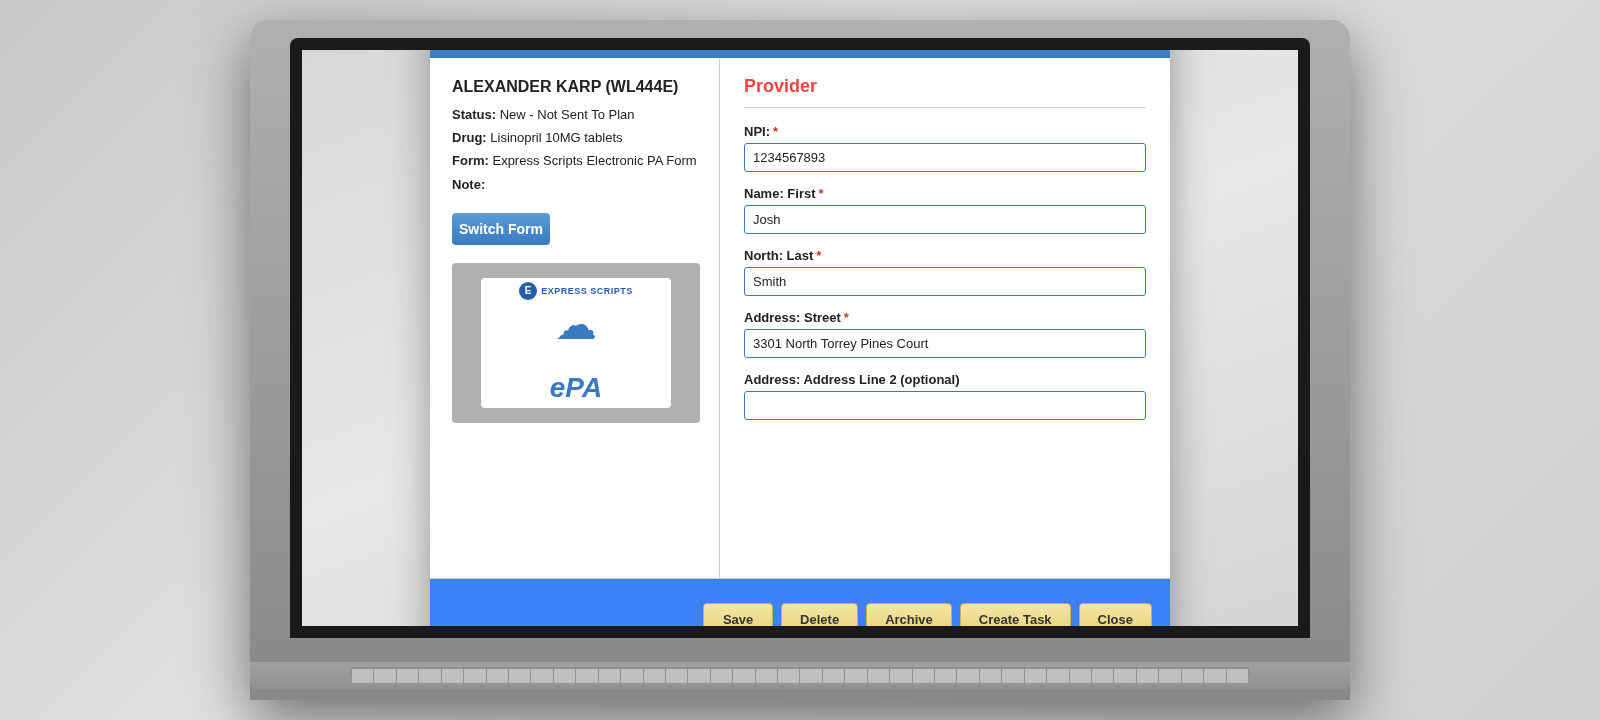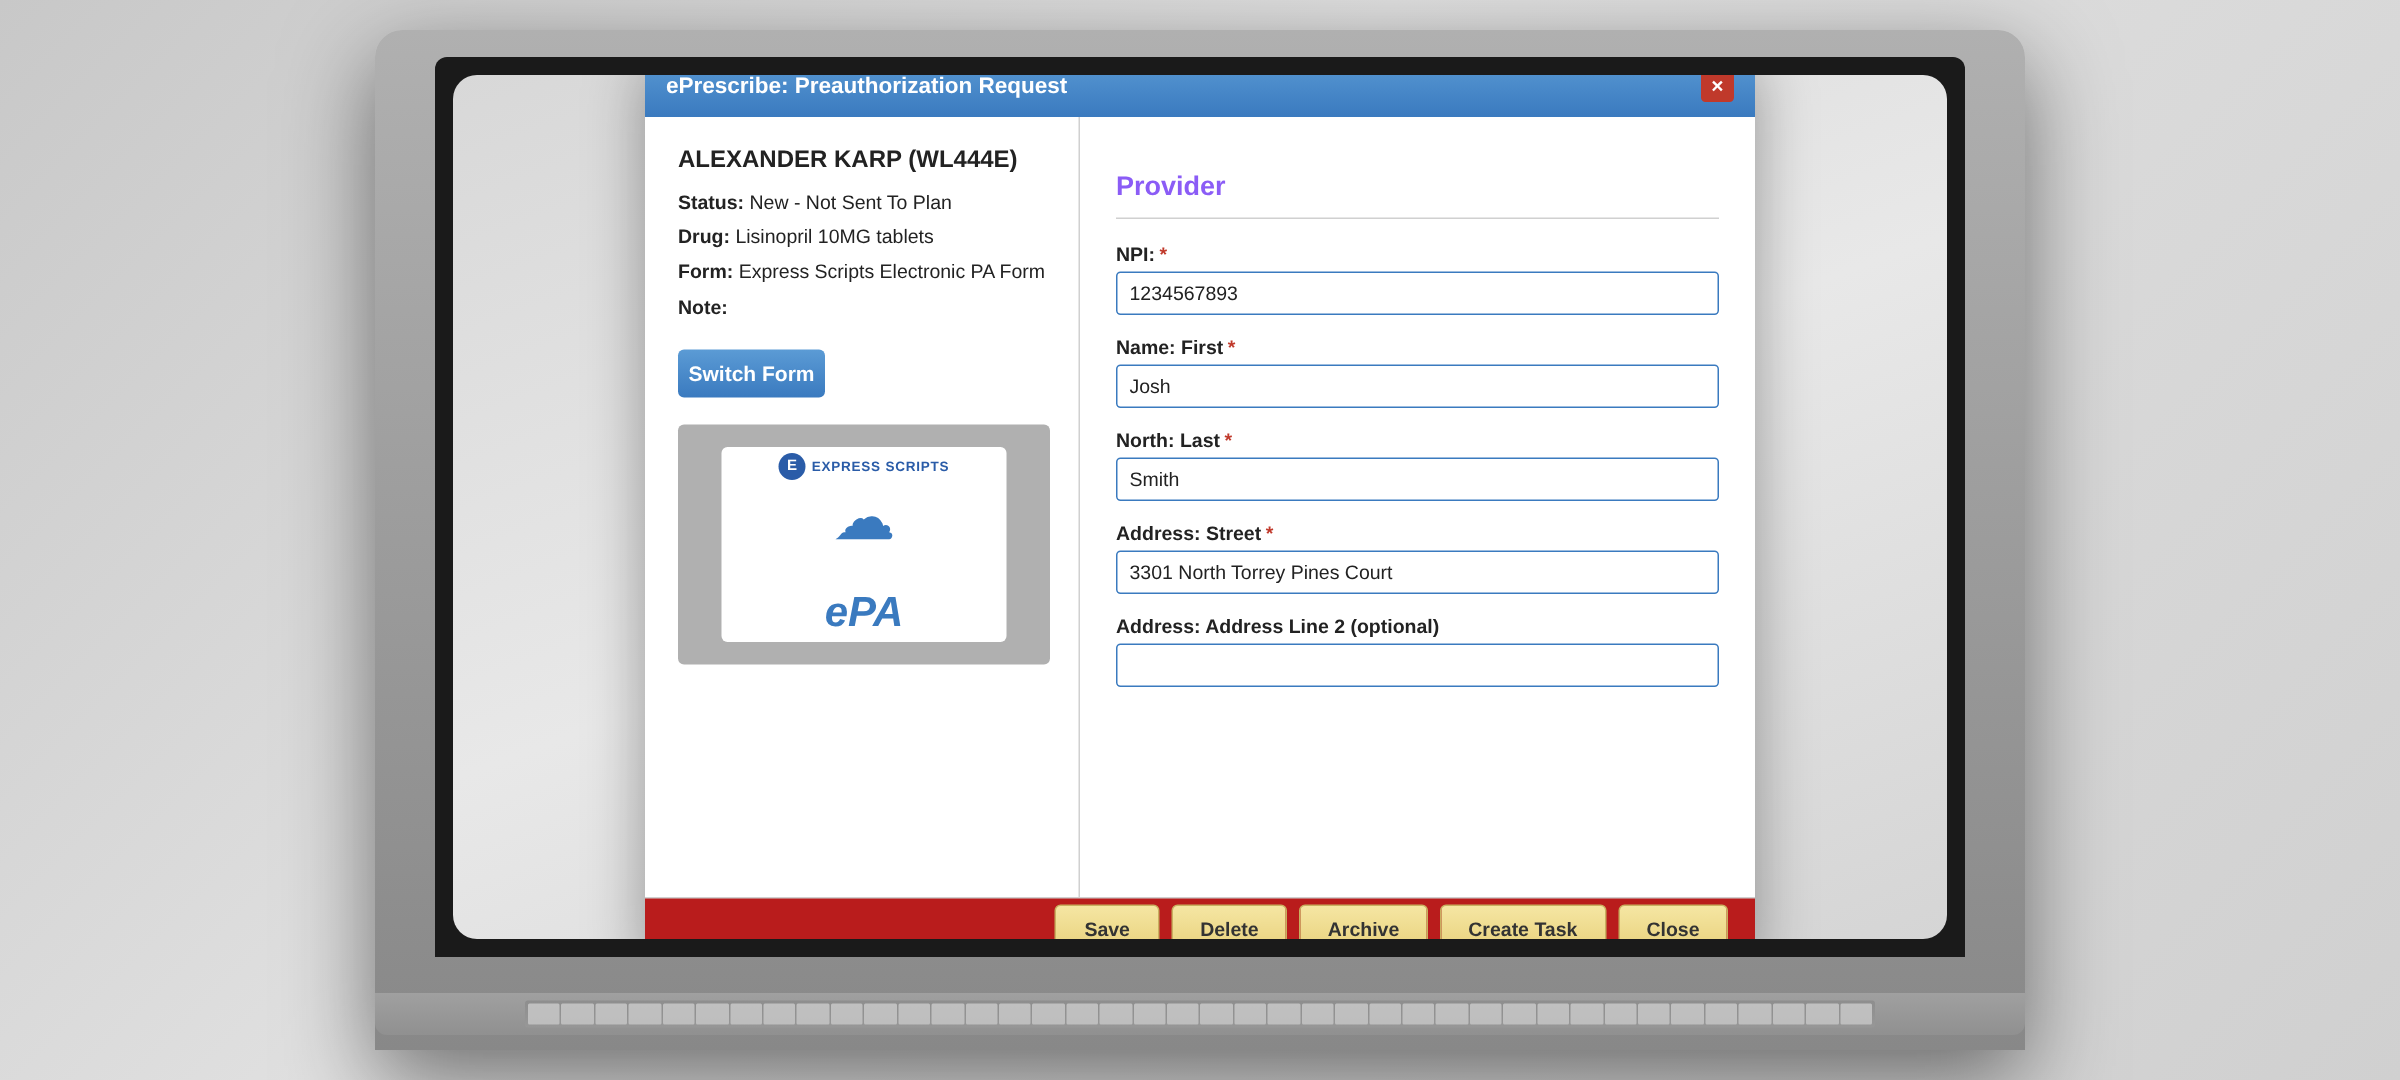--- a/index.html
+++ b/index.html
@@ -32,21 +32,21 @@
       background: #1a1a1a;
       border-radius: 8px 8px 0 0;
       padding: 12px;
       display: flex;
       align-items: stretch;
     }
 
     .laptop-screen {
       flex: 1;
       background: linear-gradient(160deg, #d8d8d8 0%, #e8e8e8 50%, #d5d5d5 100%);
-      border-radius: 16px;
+      border-radius: 0;
       display: flex;
       align-items: center;
       justify-content: center;
       position: relative;
       overflow: hidden;
     }
 
     
     .dialog {
       width: 740px;
@@ -204,23 +204,22 @@
       background: #f0f0f0;
     }
     .right-panel::-webkit-scrollbar-thumb {
       background: #bbb;
       border-radius: 4px;
     }
 
     .section-title {
       font-size: 18px;
       font-weight: bold;
-      color: #8b5cf6;
+      color: #ef4444;
       margin-bottom: 10px;
-      margin-top: 18px;
     }
 
     .divider {
       border: none;
       border-top: 1px solid #d0d0d0;
       margin-bottom: 16px;
     }
 
     .field-group {
       margin-bottom: 14px;
@@ -248,26 +247,26 @@
       padding: 6px 8px;
       font-size: 13px;
       color: #222;
       background: #fff;
       outline: none;
     }
 
     
     .dialog-footer {
       border-top: 1px solid #d0d0d0;
-      padding: 4px 18px;
+      padding: 24px 18px;
       display: flex;
       align-items: center;
       justify-content: flex-end;
       gap: 8px;
-      background: #b91c1c;
+      background: #3b82f6;
     }
 
     .footer-btn {
       background: linear-gradient(180deg, #f5e6a3 0%, #e8d07a 100%);
       border: 1px solid #c8b060;
       border-radius: 4px;
       padding: 8px 18px;
       font-size: 13px;
       font-weight: bold;
       color: #333;

